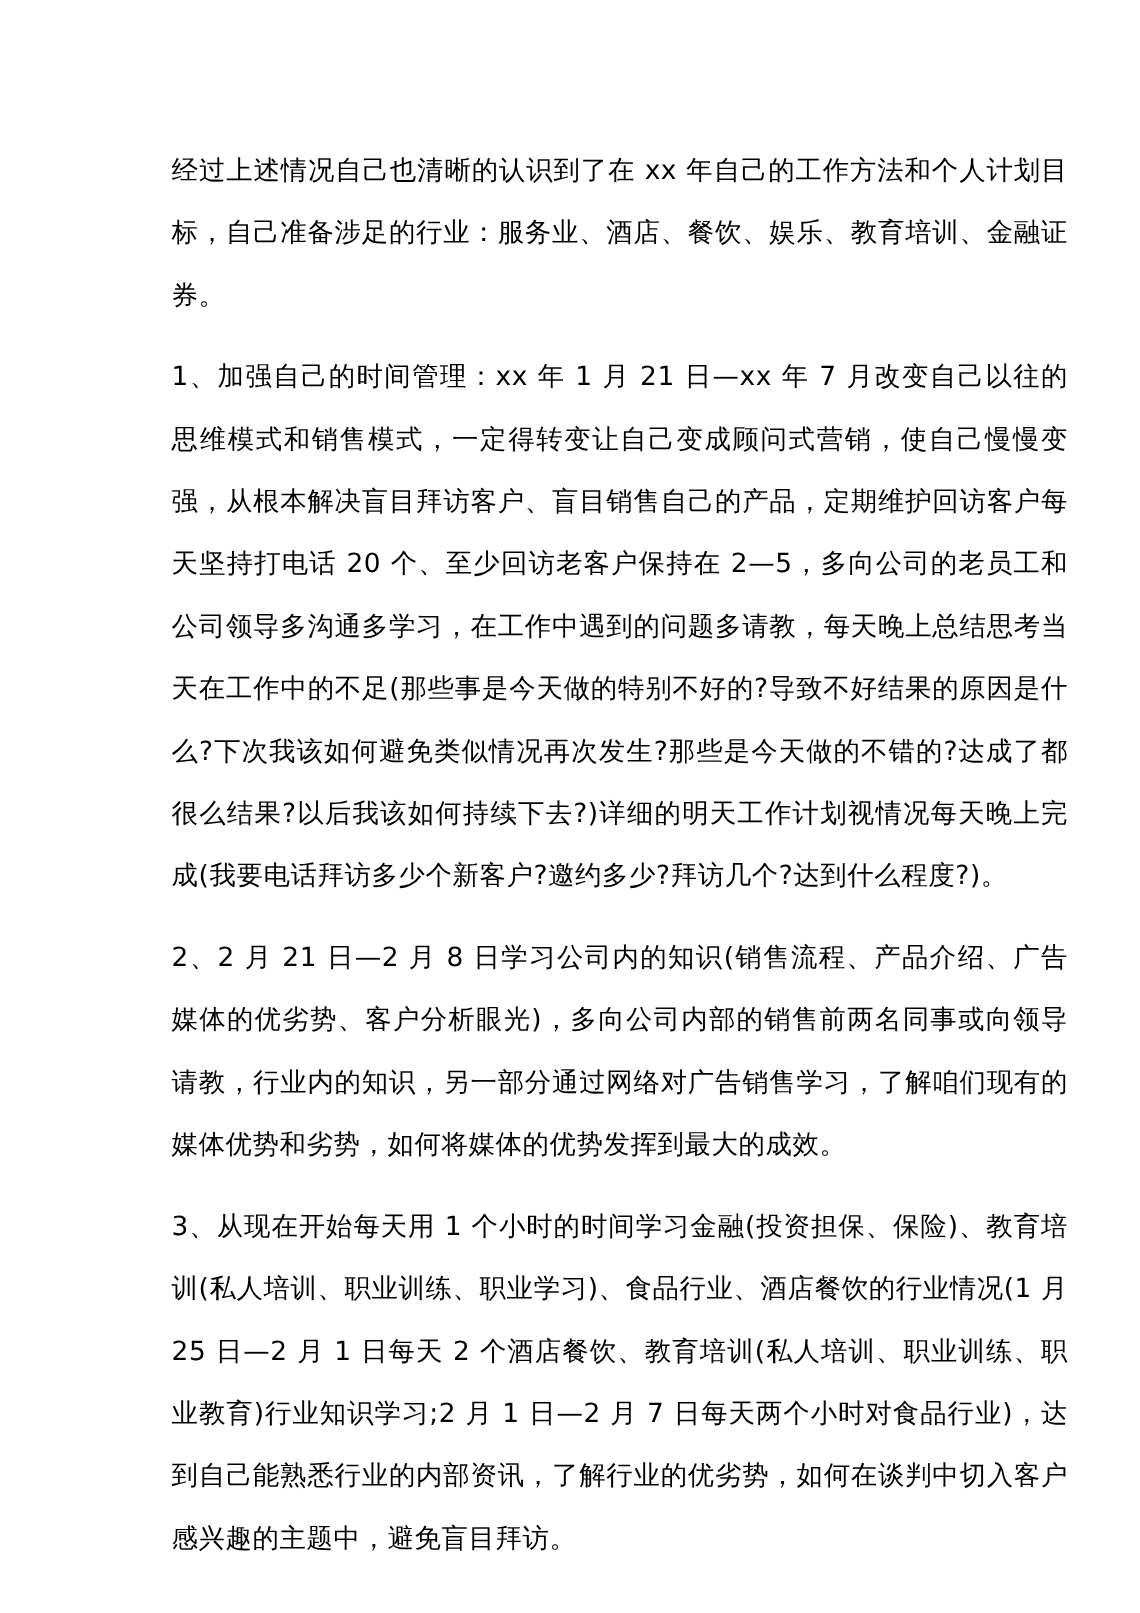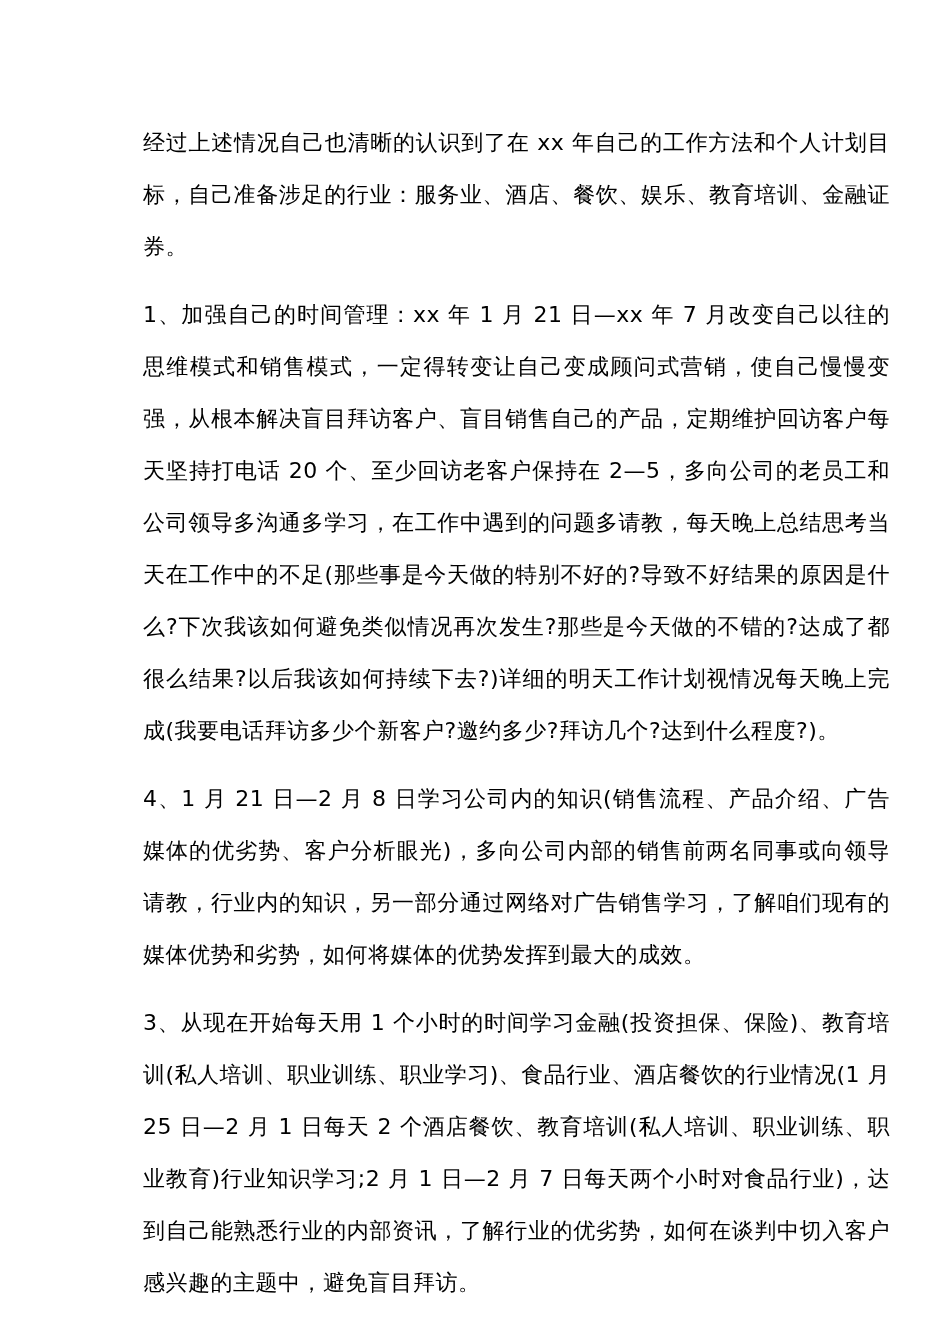--- a/index.html
+++ b/index.html
@@ -29,15 +29,15 @@
     letter-spacing: 0.5px;
     word-break: break-all;
   }
 </style>
 </head>
 <body>
 
 <div class="doc-page">
   <p class="doc-paragraph">经过上述情况自己也清晰的认识到了在 xx 年自己的工作方法和个人计划目标，自己准备涉足的行业：服务业、酒店、餐饮、娱乐、教育培训、金融证券。</p>
   <p class="doc-paragraph">1、加强自己的时间管理：xx 年 1 月 21 日—xx 年 7 月改变自己以往的思维模式和销售模式，一定得转变让自己变成顾问式营销，使自己慢慢变强，从根本解决盲目拜访客户、盲目销售自己的产品，定期维护回访客户每天坚持打电话 20 个、至少回访老客户保持在 2—5，多向公司的老员工和公司领导多沟通多学习，在工作中遇到的问题多请教，每天晚上总结思考当天在工作中的不足(那些事是今天做的特别不好的?导致不好结果的原因是什么?下次我该如何避免类似情况再次发生?那些是今天做的不错的?达成了都很么结果?以后我该如何持续下去?)详细的明天工作计划视情况每天晚上完成(我要电话拜访多少个新客户?邀约多少?拜访几个?达到什么程度?)。</p>
-  <p class="doc-paragraph">4、1 月 21 日—2 月 8 日学习公司内的知识(销售流程、产品介绍、广告媒体的优劣势、客户分析眼光)，多向公司内部的销售前两名同事或向领导请教，行业内的知识，另一部分通过网络对广告销售学习，了解咱们现有的媒体优势和劣势，如何将媒体的优势发挥到最大的成效。</p>
+  <p class="doc-paragraph">2、2 月 21 日—2 月 8 日学习公司内的知识(销售流程、产品介绍、广告媒体的优劣势、客户分析眼光)，多向公司内部的销售前两名同事或向领导请教，行业内的知识，另一部分通过网络对广告销售学习，了解咱们现有的媒体优势和劣势，如何将媒体的优势发挥到最大的成效。</p>
   <p class="doc-paragraph">3、从现在开始每天用 1 个小时的时间学习金融(投资担保、保险)、教育培训(私人培训、职业训练、职业学习)、食品行业、酒店餐饮的行业情况(1 月 25 日—2 月 1 日每天 2 个酒店餐饮、教育培训(私人培训、职业训练、职业教育)行业知识学习;2 月 1 日—2 月 7 日每天两个小时对食品行业)，达到自己能熟悉行业的内部资讯，了解行业的优劣势，如何在谈判中切入客户感兴趣的主题中，避免盲目拜访。</p>
 </div>
 
 </body></html>

